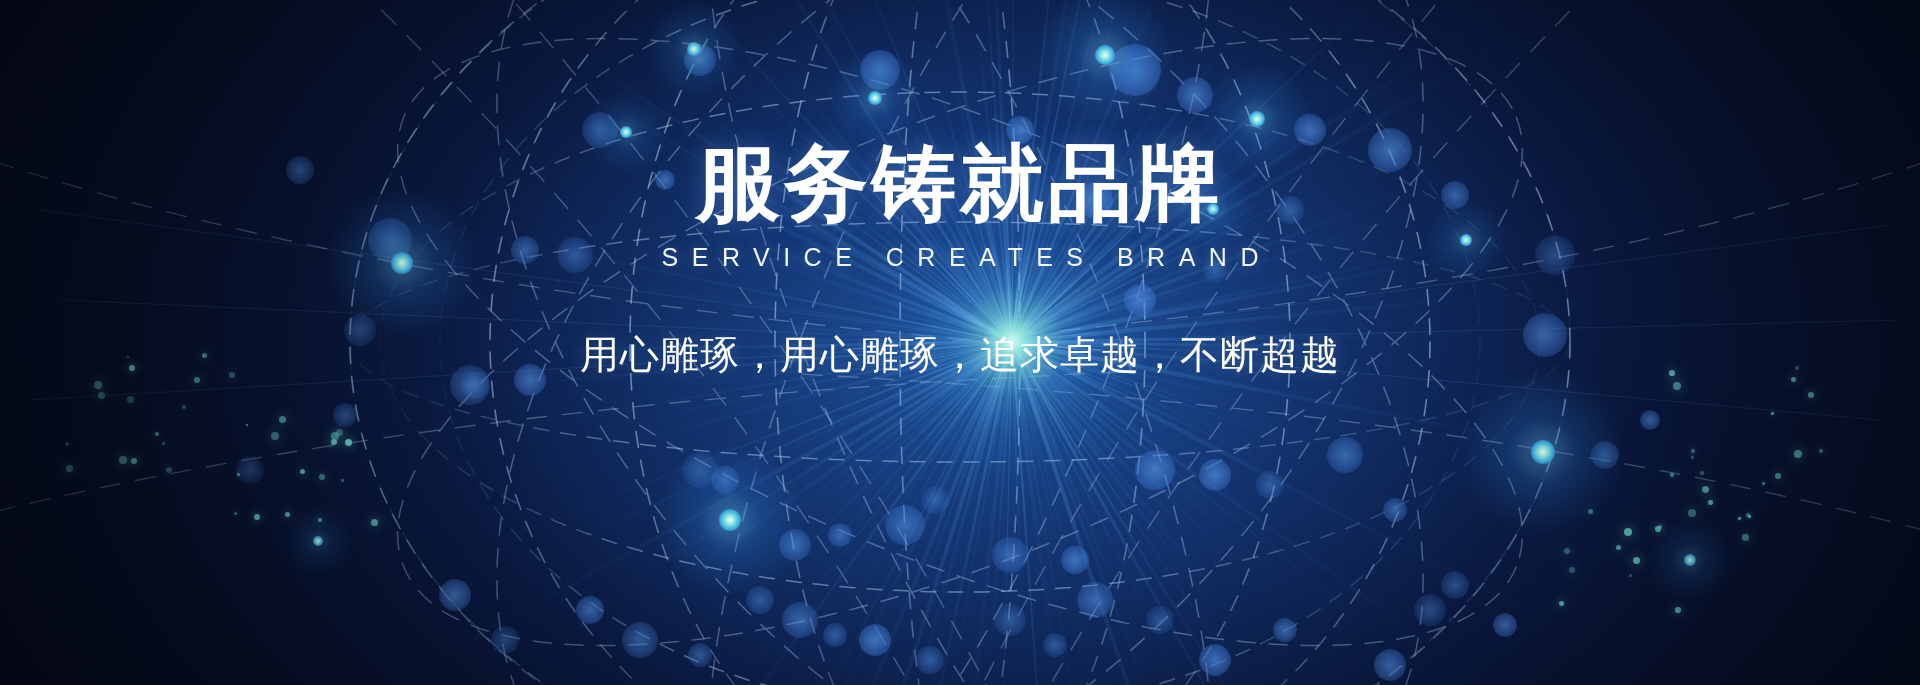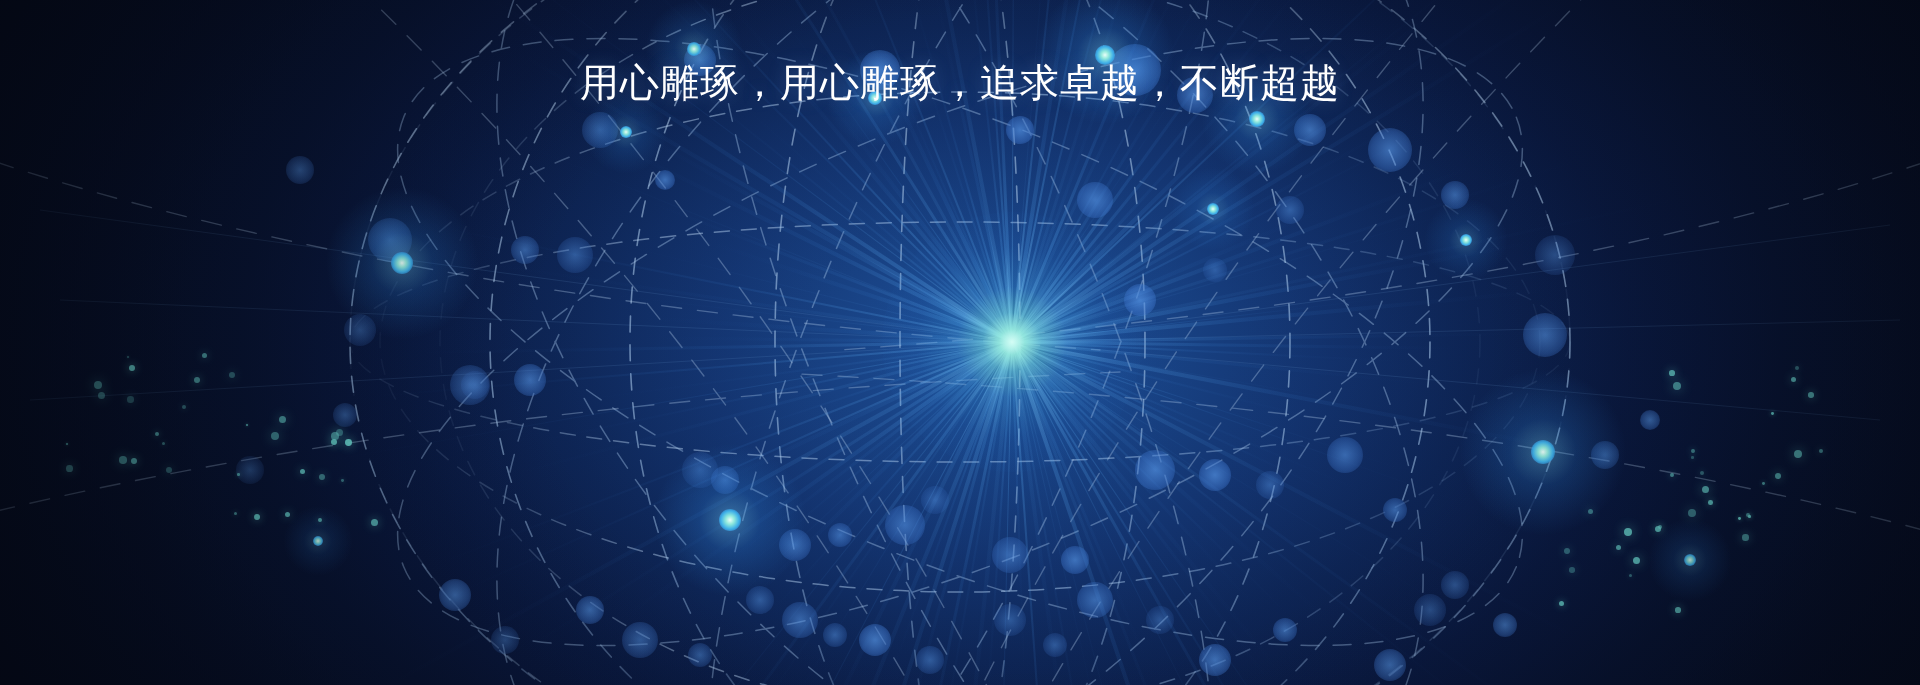--- a/index.html
+++ b/index.html
@@ -514,16 +514,18 @@
       <span class="particle" style="left:1746px;top:513px;width:4.0px;height:4.0px;opacity:0.55;background:#6fe0d6;box-shadow:0 0 6px rgba(110,225,215,.75)"></span>
       <span class="particle" style="left:1658px;top:525px;width:4.0px;height:4.0px;opacity:0.58;background:#6fe0d6;box-shadow:0 0 6px rgba(110,225,215,.75)"></span>
       <span class="particle" style="left:1675px;top:607px;width:5.7px;height:5.7px;opacity:0.75;background:#6fe0d6;box-shadow:0 0 8px rgba(110,225,215,.75)"></span>
       <span class="particle" style="left:1738px;top:517px;width:2.9px;height:2.9px;opacity:0.90;background:#6fe0d6;box-shadow:0 0 4px rgba(110,225,215,.75)"></span>
       <span class="particle" style="left:1688px;top:509px;width:7.8px;height:7.8px;opacity:0.48;background:#6fe0d6;box-shadow:0 0 12px rgba(110,225,215,.75)"></span>
     </div>
 
   <div class="vignette"></div>
 
   <div class="content">
+    <h1 class="headline">服务铸就品牌</h1>
+    <div class="subline">SERVICE CREATES BRAND</div>
     <div class="tagline">用心雕琢，用心雕琢，追求卓越，不断超越</div>
   </div>
 
 </div>
 
 </body></html>

